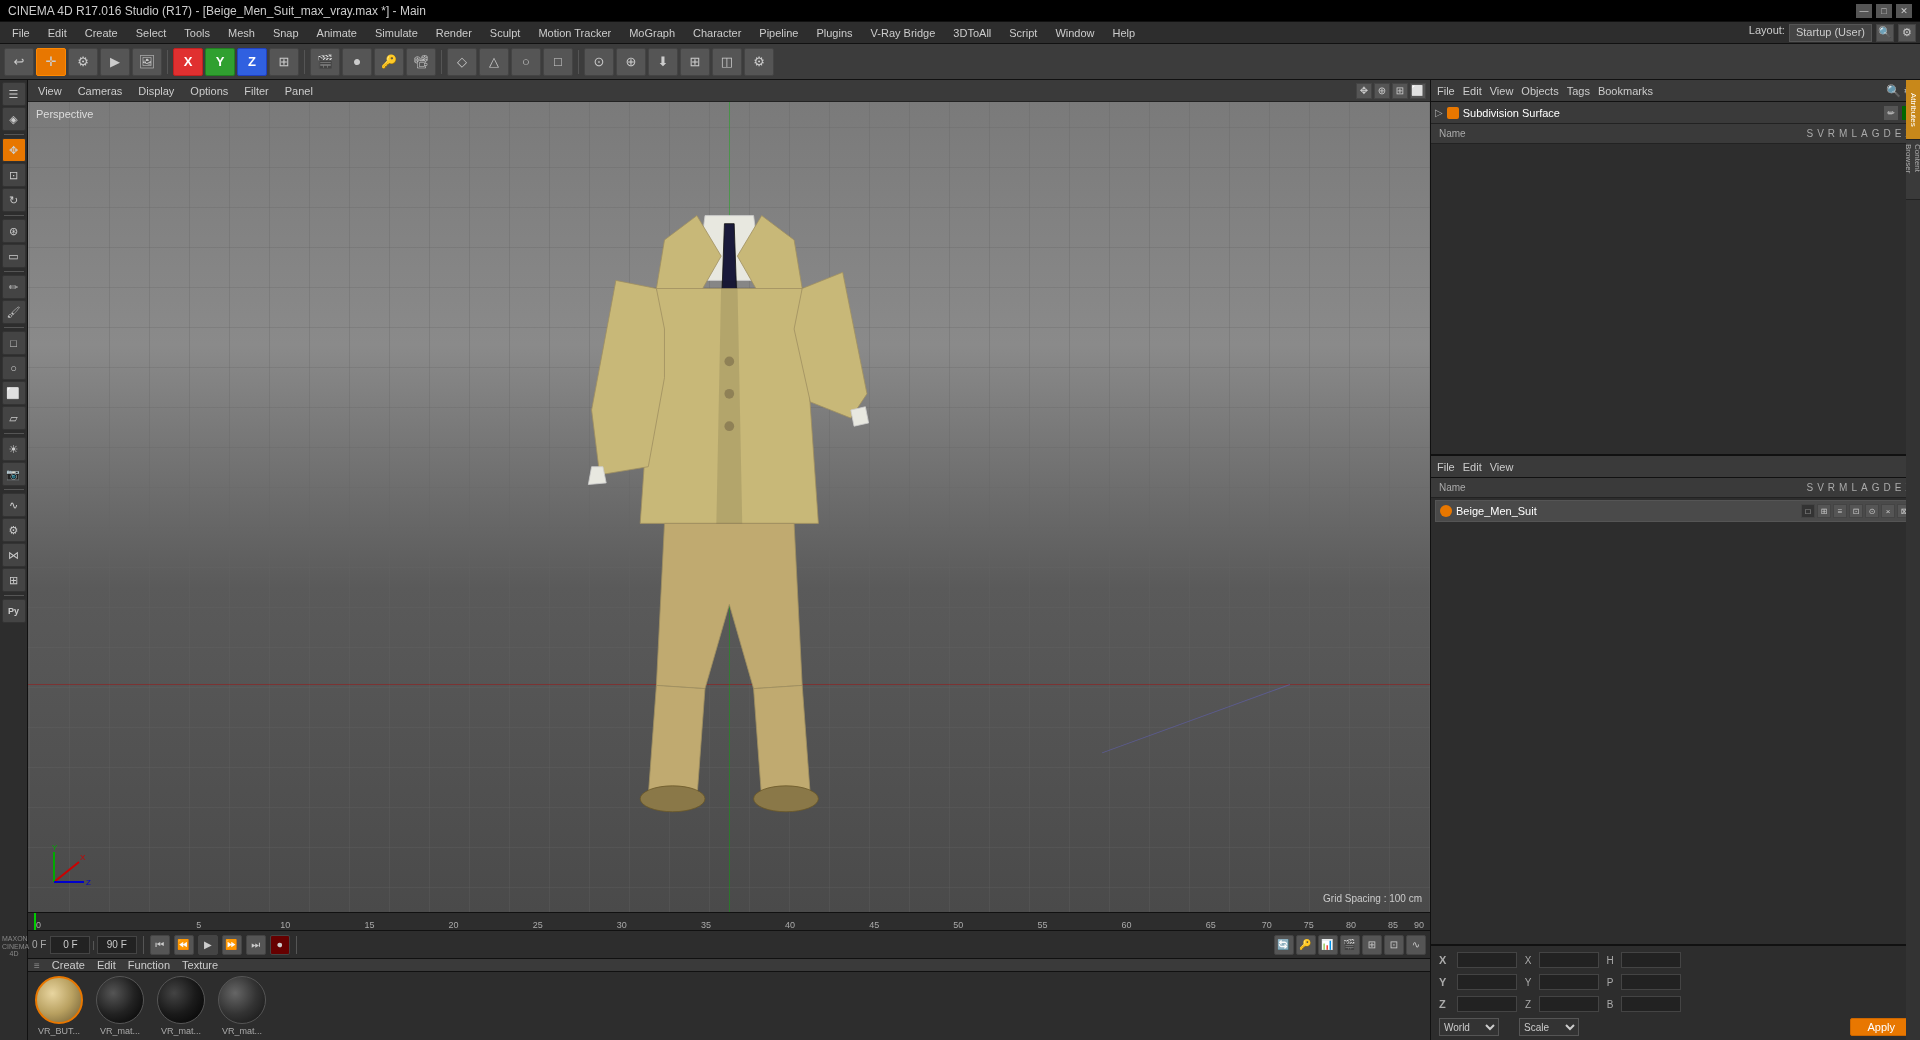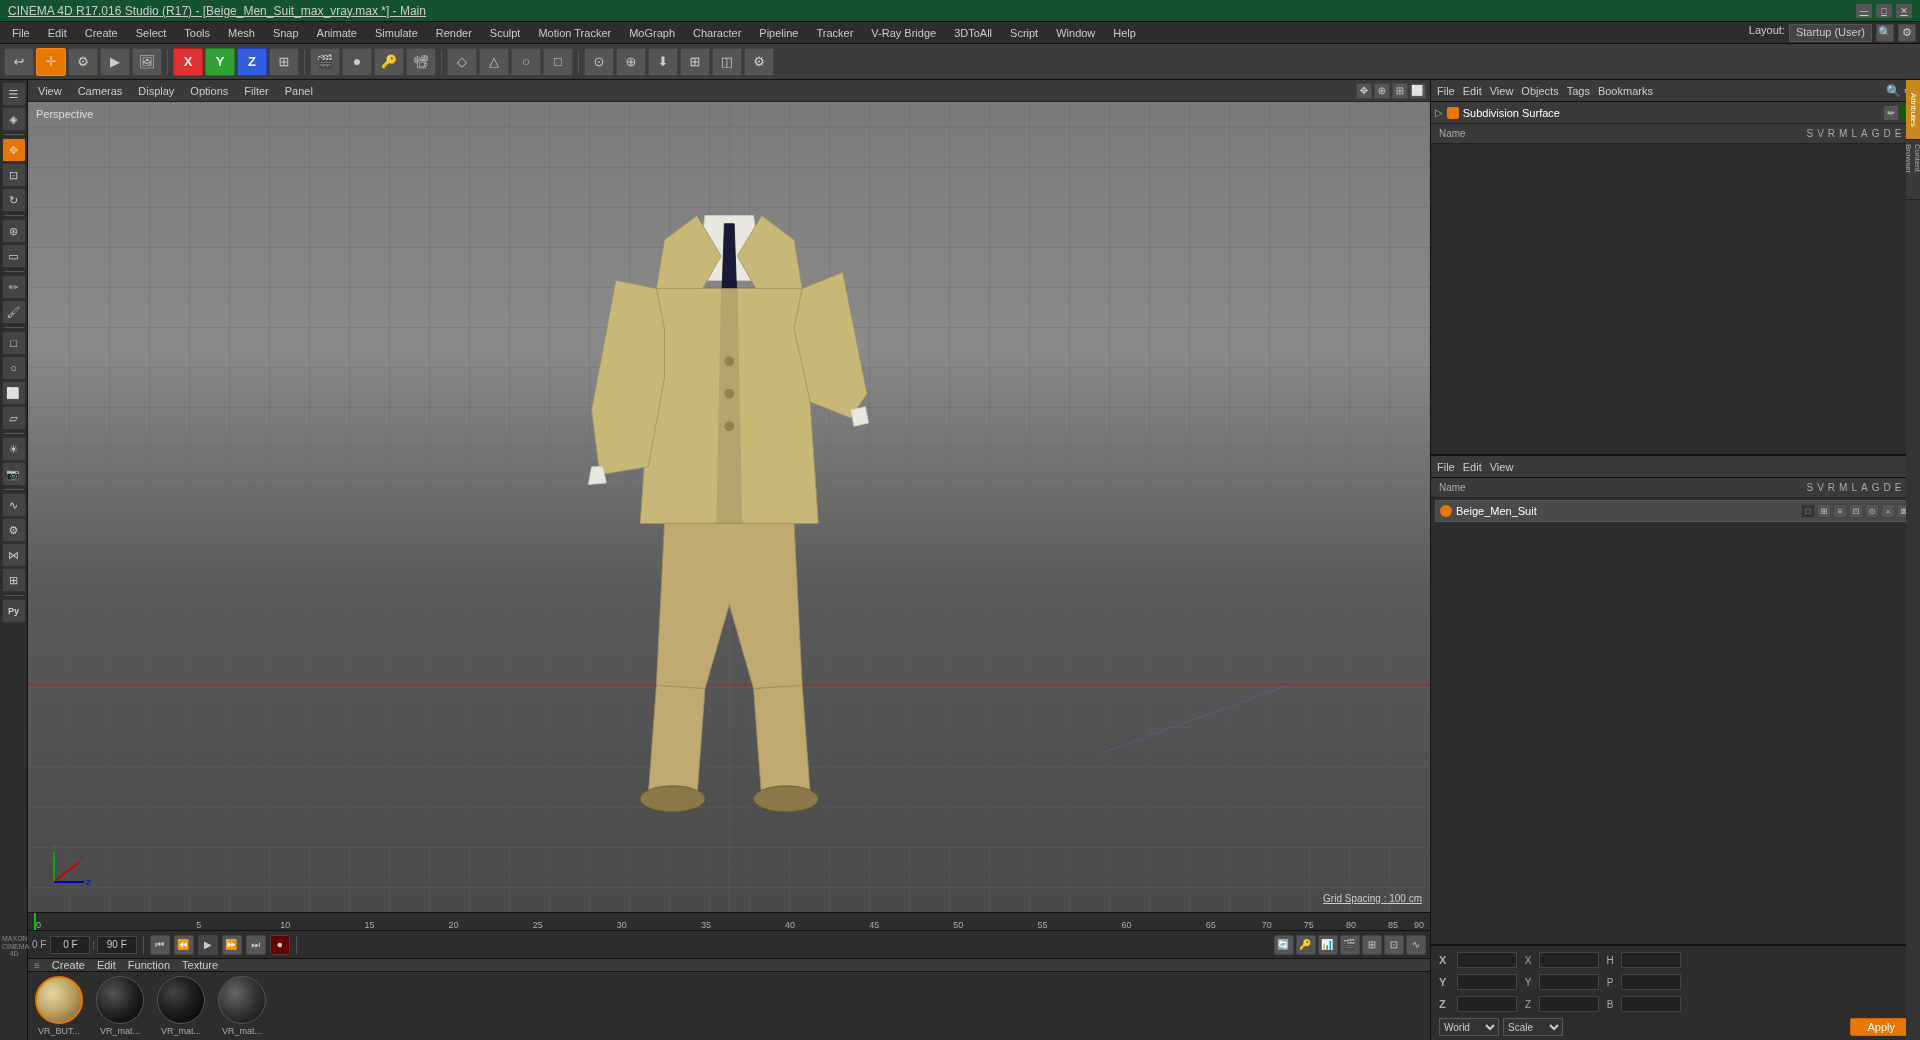--- a/index.html
+++ b/index.html
@@ -10,28 +10,27 @@
       font-family: Arial, sans-serif;
       font-size: 11px;
       color: #cccccc;
       overflow: hidden;
       user-select: none;
     }
 
     
     #title-bar {
       height: 22px;
-      background: #14532d;
+      background: #000000;
       display: flex;
       align-items: center;
       padding: 0 8px;
       color: #cccccc;
       font-size: 12px;
       border-bottom: 1px solid #111;
-      text-decoration: underline;
     }
     #title-bar .window-controls { display: flex; gap: 4px; margin-left: auto; }
     #title-bar .win-btn {
       width: 16px; height: 14px;
       background: #555;
       border: none;
       color: #ccc;
       font-size: 9px;
       cursor: pointer;
       display: flex; align-items: center; justify-content: center;
@@ -157,21 +156,20 @@
       top: 6px; left: 8px;
       font-size: 11px;
       color: #ddd;
       z-index: 10;
     }
     #grid-spacing {
       position: absolute;
       bottom: 8px; right: 8px;
       font-size: 10px;
       color: #ccc;
-      text-decoration: underline;
     }
     #axes-indicator {
       position: absolute;
       bottom: 20px; left: 16px;
       width: 40px; height: 40px;
     }
 
     
     #timeline {
       height: 18px;
@@ -401,21 +399,21 @@
     }
     .transform-label {
       font-size: 10px;
       color: #aaa;
       width: 14px;
       text-align: center;
     }
     #transform-bottom {
       display: flex;
       align-items: flex-start;
-      gap: 4px;
+      gap: 20px;
       margin-top: 4px;
     }
     .coord-dropdown {
       width: 60px; height: 18px;
       background: #333;
       border: 1px solid #555;
       color: #ccc;
       font-size: 10px;
     }
     #apply-btn {
@@ -490,21 +488,21 @@
   <span class="menu-item">Mesh</span>
   <span class="menu-item">Snap</span>
   <span class="menu-item">Animate</span>
   <span class="menu-item">Simulate</span>
   <span class="menu-item">Render</span>
   <span class="menu-item">Sculpt</span>
   <span class="menu-item">Motion Tracker</span>
   <span class="menu-item">MoGraph</span>
   <span class="menu-item">Character</span>
   <span class="menu-item">Pipeline</span>
-  <span class="menu-item">Tracker</span>
+  <span class="menu-item">Plugins</span>
   <span class="menu-item">V-Ray Bridge</span>
   <span class="menu-item">3DToAll</span>
   <span class="menu-item">Script</span>
   <span class="menu-item">Window</span>
   <span class="menu-item">Help</span>
   <div class="layout-right">
     <span>Layout:</span>
     <span style="background:#444;padding:1px 6px;border:1px solid #555;cursor:pointer;">Startup (User)</span>
     <span style="background:#555;width:18px;height:18px;display:flex;align-items:center;justify-content:center;border:1px solid #444;cursor:pointer;">🔍</span>
     <span style="background:#555;width:18px;height:18px;display:flex;align-items:center;justify-content:center;border:1px solid #444;cursor:pointer;">⚙</span>

